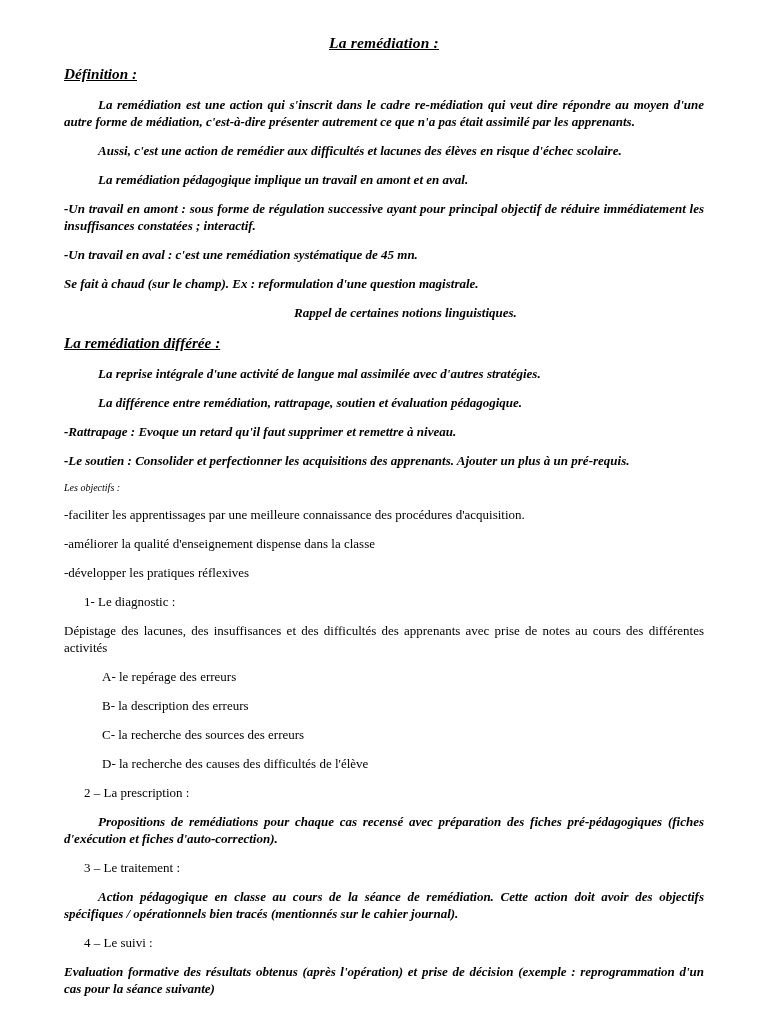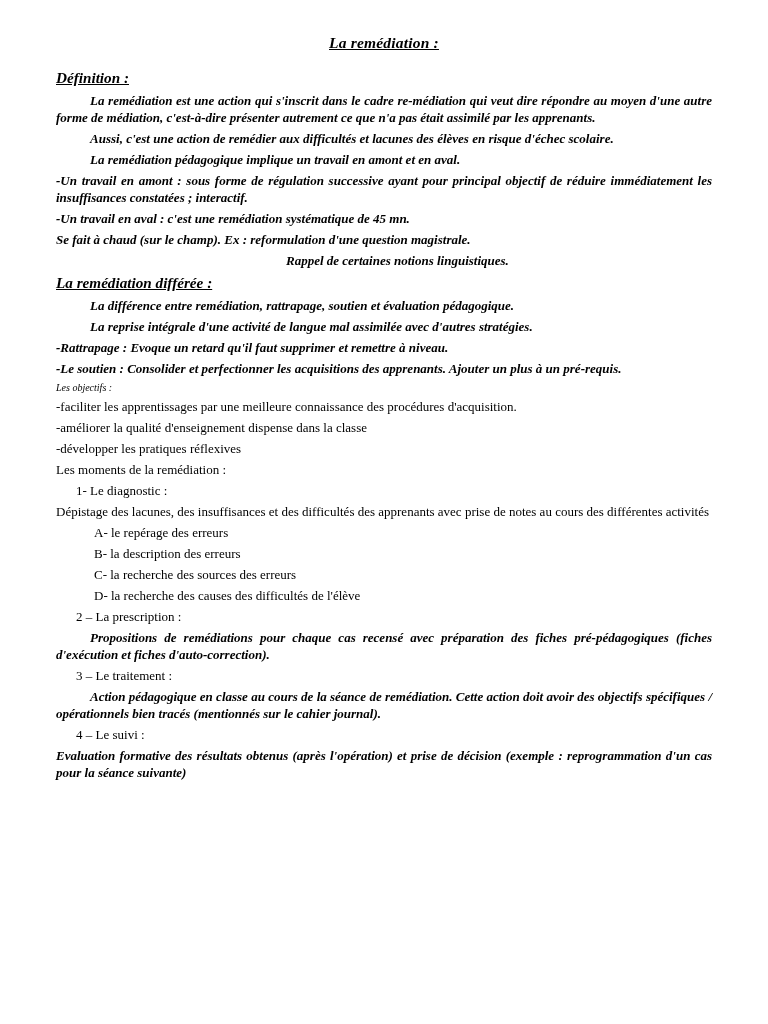--- a/index.html
+++ b/index.html
@@ -20,25 +20,25 @@
     box-sizing: border-box;
     padding: 30px 52px 20px 52px;
     background: #ffffff;
   }
   .doc-title {
     text-align: center;
     font-style: italic;
     font-weight: bold;
     font-size: 15.5px;
     text-decoration: underline;
-    margin: 4px 0 16px 0;
+    margin: 4px 0 7px 0;
     letter-spacing: 0.2px;
   }
   p {
-    margin: 4px;
+    margin: 12px;
     padding: 0;
   }
   .line {
     font-size: 13px;
     line-height: 1.31;
     text-align: justify;
   }
   .it { font-style: italic; }
   .bold { font-weight: bold; }
   .heading {
@@ -72,31 +72,30 @@
   <p class="line it bold indent-1">Aussi, c'est une action de remédier aux difficultés et lacunes des élèves en risque d'échec scolaire.</p>
 
   <p class="line it bold indent-1">La remédiation pédagogique implique un travail en amont  et en aval.</p>
   <p class="line it bold">-Un travail en amont : sous forme de régulation successive ayant pour principal objectif de réduire immédiatement les insuffisances constatées ; interactif.</p>
   <p class="line it bold">-Un travail en aval : c'est une remédiation systématique de 45 mn.</p>
 
   <p class="line it bold"> Se fait à chaud (sur le champ). Ex : reformulation d'une question magistrale.</p>
   <p class="line it bold center-ish">Rappel de certaines notions linguistiques.</p>
 
   <p class="heading">La remédiation différée :</p>
+  <p class="line it bold indent-1">La reprise intégrale d'une activité de langue mal assimilée avec d'autres stratégies.</p>
   <p class="line it bold indent-1"> La différence entre remédiation, rattrapage, soutien et évaluation pédagogique.</p>
-  <p class="line it bold indent-1">La reprise intégrale d'une activité de langue mal assimilée avec d'autres stratégies.</p>
   <p class="line it bold">-Rattrapage : Evoque un retard qu'il faut supprimer et remettre à niveau.</p>
   <p class="line it bold">-Le soutien : Consolider et perfectionner les acquisitions des apprenants. Ajouter un plus à un pré-requis.</p>
 
   <p class="subheading">Les objectifs :</p>
   <p class="line roman">-faciliter les apprentissages par une meilleure connaissance des procédures d'acquisition.</p>
   <p class="line roman">-améliorer la qualité d'enseignement dispense dans la classe</p>
   <p class="line roman">-développer les pratiques réflexives</p>
 
-  <p class="line roman">Les moments de la remédiation :</p>
 
   <p class="line roman pad-left-1">1-  Le diagnostic :</p>
   <p class="line roman justify">Dépistage des lacunes, des insuffisances et des difficultés des apprenants avec prise de notes au cours des différentes activités</p>
   <p class="line roman pad-left-2">A- le repérage des erreurs</p>
   <p class="line roman pad-left-2">B- la description des erreurs</p>
   <p class="line roman pad-left-2">C- la recherche des sources des erreurs</p>
   <p class="line roman pad-left-2">D- la recherche des causes des difficultés de l'élève</p>
 
   <p class="line roman pad-left-1"> 2 – La prescription :</p>
   <p class="line it bold indent-1 justify">Propositions de remédiations pour chaque cas recensé avec préparation des fiches pré-pédagogiques (fiches d'exécution et fiches d'auto-correction).</p>

